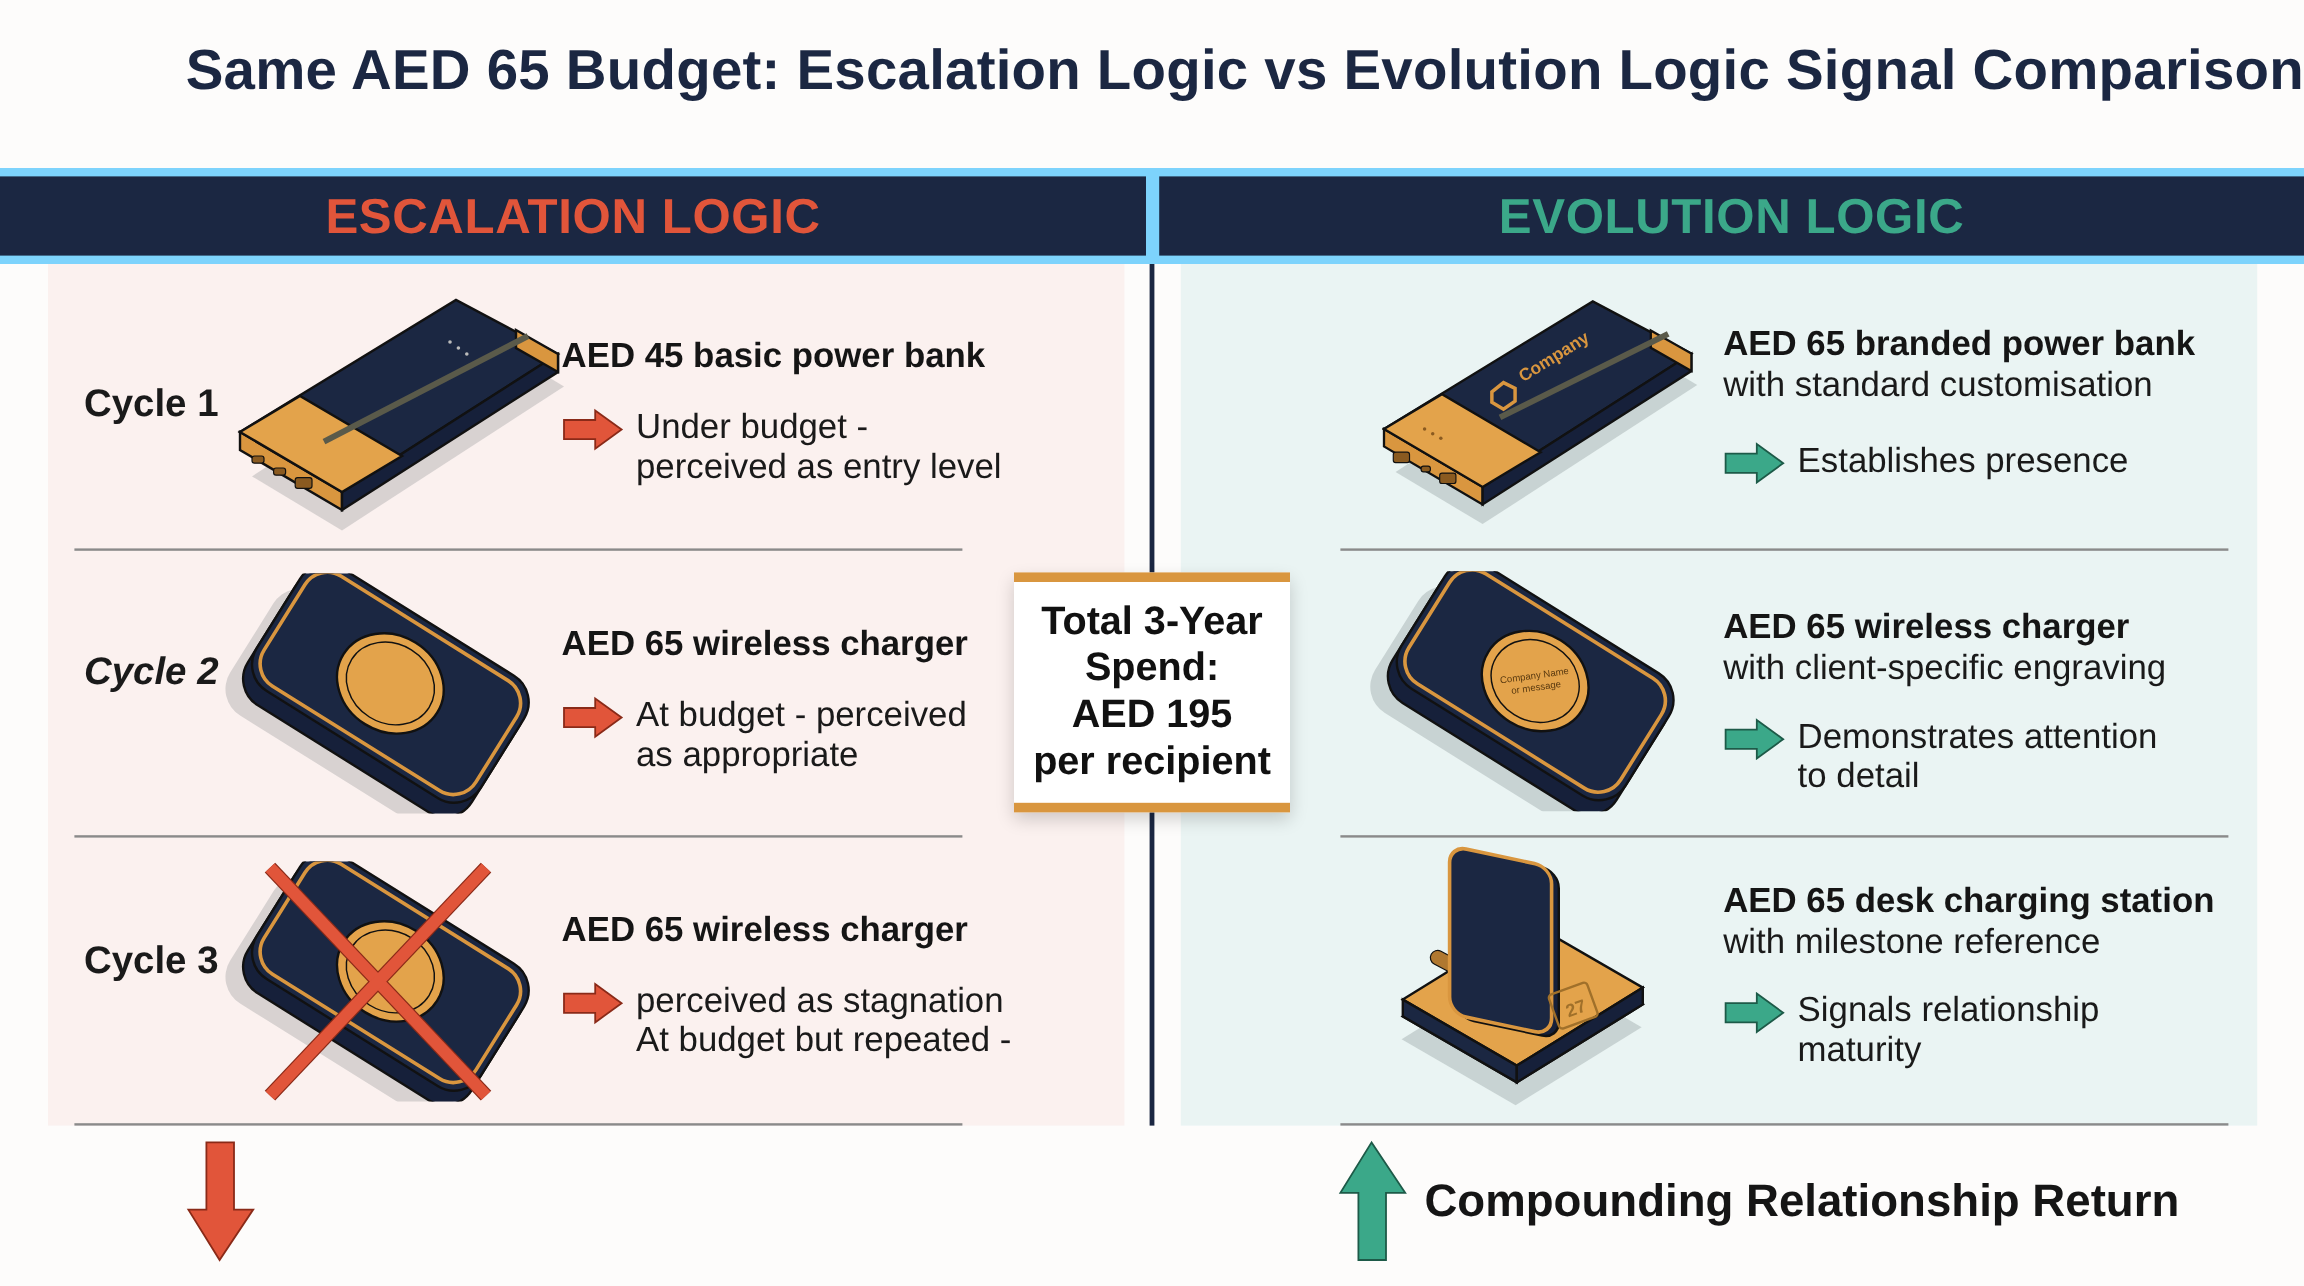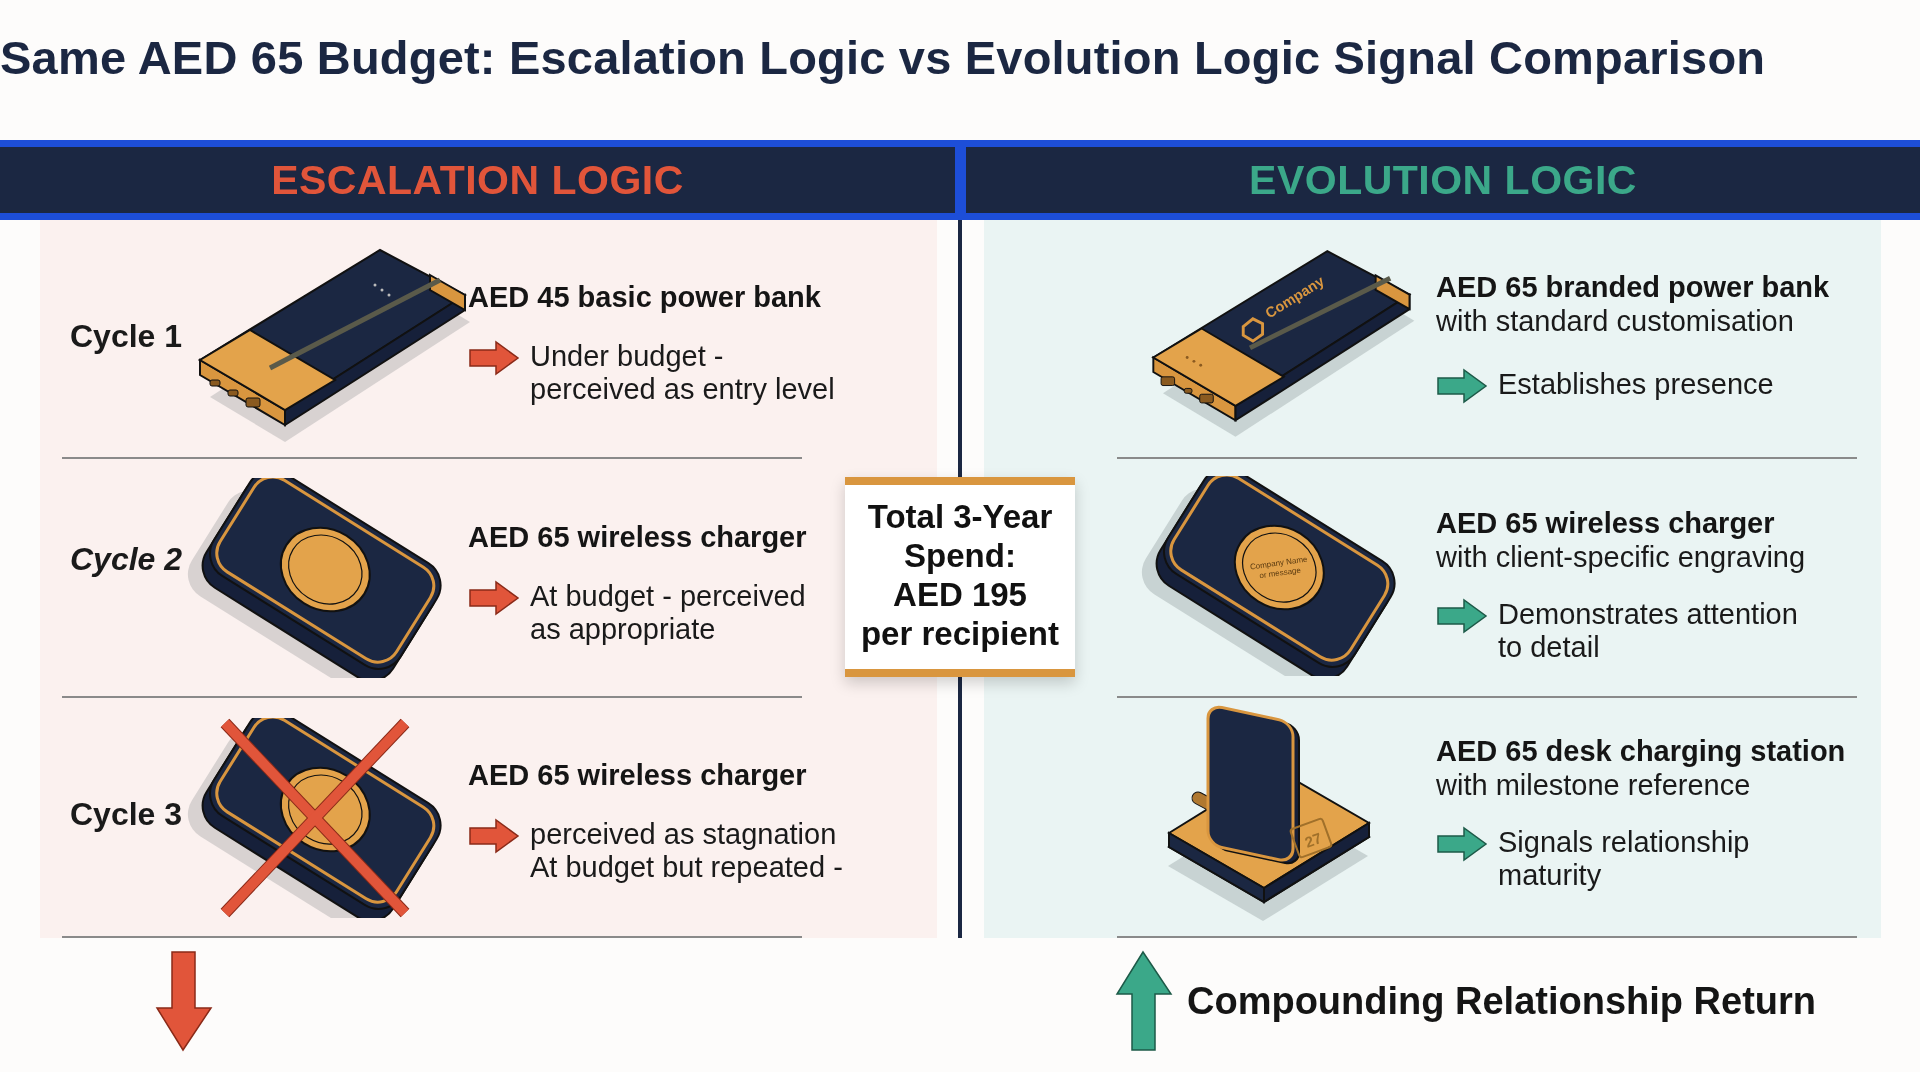--- a/index.html
+++ b/index.html
@@ -5,26 +5,26 @@
     html, body { margin: 0; padding: 0; }
     body {
       width: 1920px; height: 1072px; overflow: hidden;
       background: #fdfcfb;
       font-family: "Liberation Sans", "DejaVu Sans", sans-serif;
       color: #111;
       position: relative;
     }
     .title {
       position: absolute; left: 0; top: 30px; width: 1920px;
-      text-align: left; font-size: 47px; font-weight: 700;
+      text-align: right; font-size: 47px; font-weight: 700;
       color: #1b2742; letter-spacing: 0.2px;
     }
     .header-bar {
       position: absolute; left: 0; top: 140px; width: 1920px; height: 80px;
-      background: #1d4ed8; box-sizing: border-box;
+      background: #7dd3fc; box-sizing: border-box;
     }
     .header-cell {
       position: absolute; top: 7px; height: 66px; background: #1b2742;
       display: flex; align-items: center; justify-content: center;
       font-size: 41px; font-weight: 700; letter-spacing: 0.5px;
     }
     .header-left { left: 0; width: 955px; color: #e1553a; }
     .header-right { left: 966px; width: 954px; color: #3ba889; }
 
     .panel { position: absolute; top: 220px; height: 718px; }
@@ -135,21 +135,21 @@
         <div>
           <div class="outcome-text">At budget - perceived</div>
           <div class="outcome-text">as appropriate</div>
         </div>
       </div>
     </div>
     <div class="row-sep" style="left:22px; width:740px; top:236px;"></div>
   </div>
 
   <div class="row" style="top:478px;">
-    <div class="cycle-label" style="top:98px;">Cycle 3</div>
+    <div class="cycle-label" style="top:84px;">Cycle 3</div>
     <svg class="device" style="left:140px; top:20px;" width="280" height="200" viewBox="0 0 280 200">
       <g transform="translate(140,100) rotate(32)">
         <rect x="-110" y="-55" width="220" height="120" rx="26" fill="#c9c4c4" opacity="0.7" transform="translate(-8,14)"></rect>
         <rect x="-110" y="-62" width="220" height="126" rx="26" fill="#16203a" stroke="#111" stroke-width="2"></rect>
         <rect x="-110" y="-70" width="220" height="120" rx="26" fill="#1b2742" stroke="#111" stroke-width="2"></rect>
         <rect x="-104" y="-64" width="208" height="108" rx="22" fill="none" stroke="#d9963f" stroke-width="3"></rect>
         <ellipse cx="0" cy="-10" rx="46" ry="40" fill="#e3a34b" stroke="#111" stroke-width="2"></ellipse>
         <ellipse cx="0" cy="-10" rx="38" ry="33" fill="none" stroke="#111" stroke-width="1.2"></ellipse>
       </g>
       <g>

